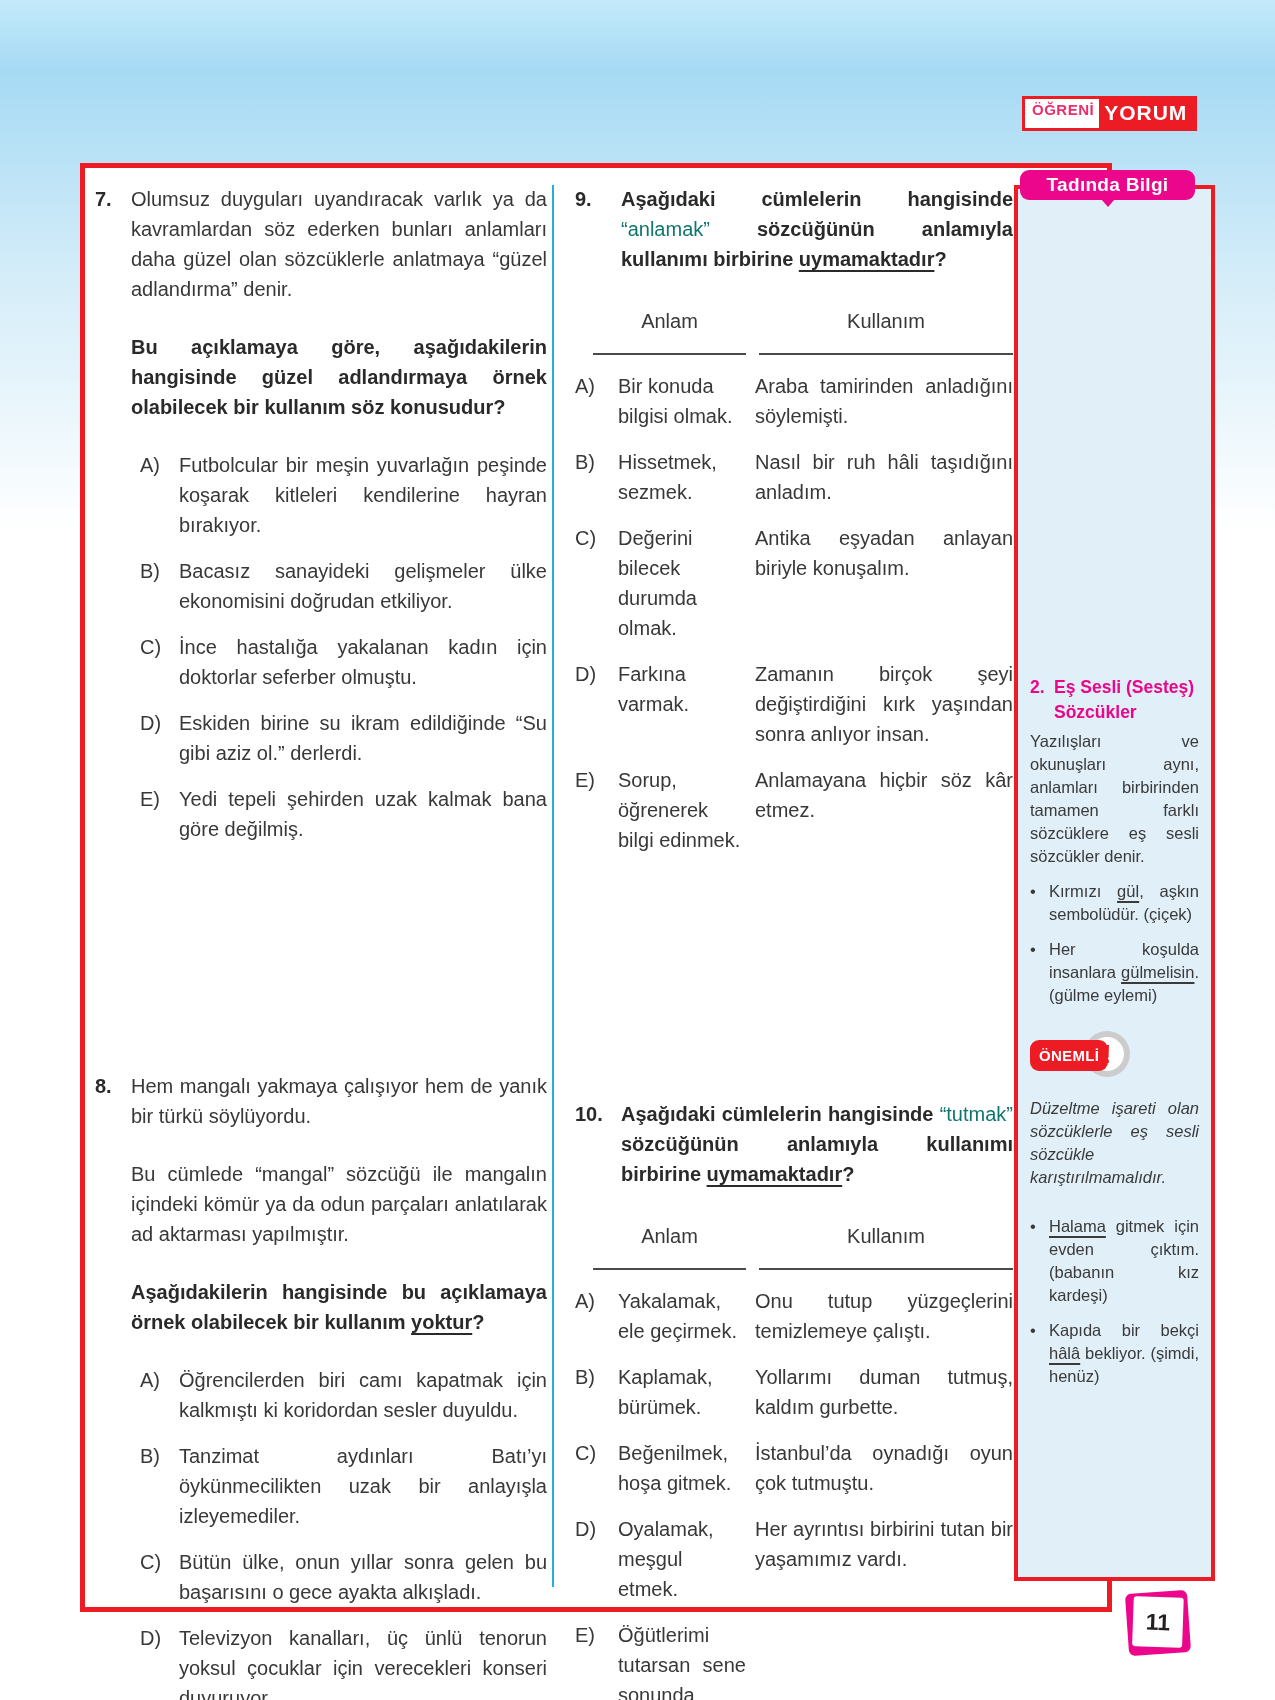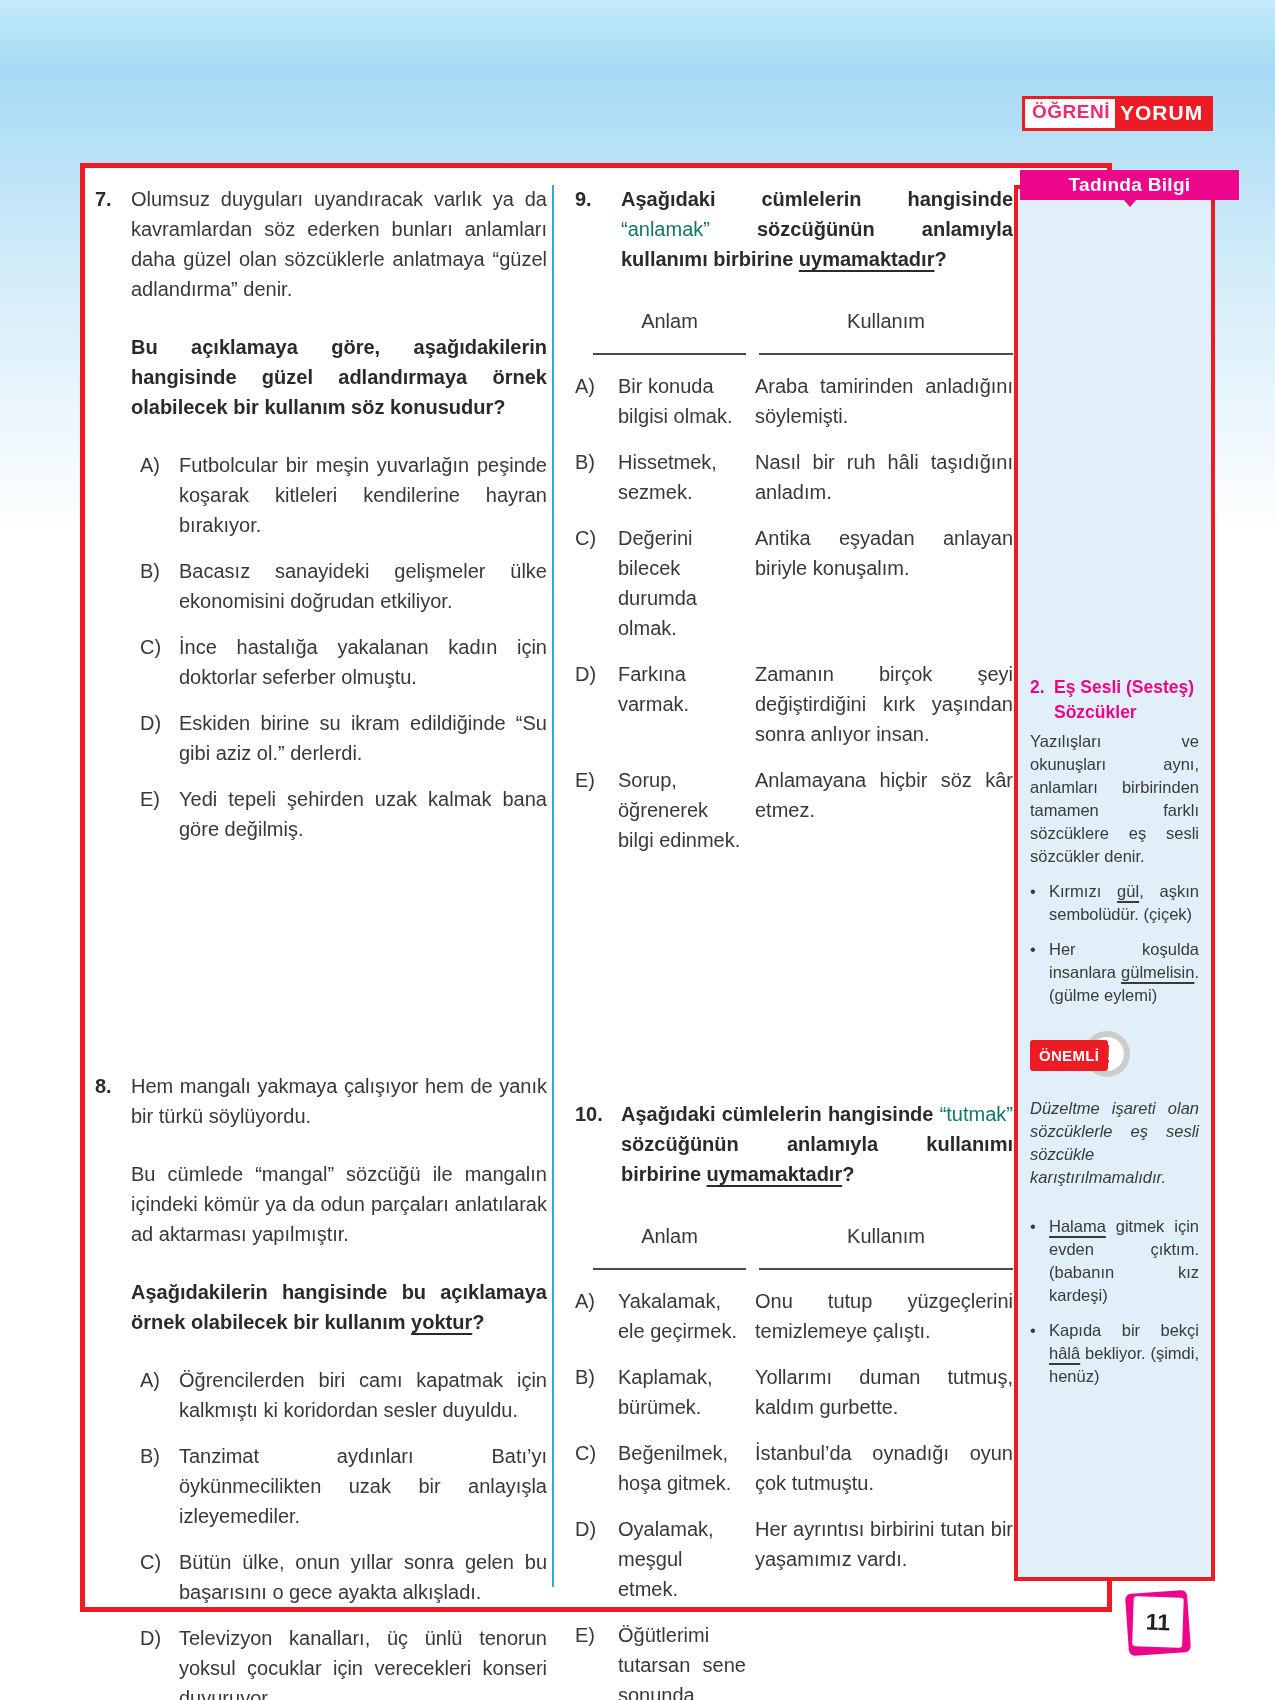--- a/index.html
+++ b/index.html
@@ -17,21 +17,21 @@
     position:absolute; left:0; top:0; width:1275px; height:540px;
     background:linear-gradient(180deg,#c3eafa 0px,#a6daf4 70px,#d5edf9 280px,#ffffff 535px);
   }
 
   
   .logo {
     position:absolute; left:1022px; top:96px; display:flex;
     border:3px solid #ed1c24; background:#ed1c24;
   }
   .logo-left {
-    background:#ffffff; color:#ed2e68; font-weight:bold; font-size:19px;
+    background:#ffffff; color:#ed2e68; font-weight:bold; font-size:15px;
     padding:2px 5px 3px 7px; letter-spacing:0.5px;
   }
   .logo-right {
     background:#ed1c24; color:#ffffff; font-weight:bold; font-size:21px;
     padding:2px 7px 3px 5px; letter-spacing:1px;
   }
 
   
   .main-box {
     position:absolute; left:80px; top:163px; width:1032px; height:1449px;
@@ -71,22 +71,22 @@
   .th2 { grid-column:3;   text-align:center; border-bottom:2px solid #4a4a4a; padding-bottom:5px; margin-left:4px; }
   .tk { text-align:justify; }
 
   
   .sidebar {
     position:absolute; left:1014px; top:185px; width:201px; height:1396px;
     background:#e0eff8; border:4px solid #ed1c24; z-index:3;
     padding:0 12px;
   }
   .sb-badge {
-    position:absolute; left:1020px; top:170px; width:219px; height:30px;
-    background:#ec068c; border-radius:0; z-index:4;
+    position:absolute; left:1020px; top:170px; width:175px; height:30px;
+    background:#ec068c; border-radius:9px; z-index:4;
     display:flex; align-items:center; justify-content:center;
     color:#ffffff; font-weight:bold; font-size:19px; letter-spacing:0.3px;
   }
   .sb-badge::after {
     content:""; position:absolute; bottom:-7px; left:50%; transform:translateX(-50%);
     border:7px solid transparent; border-top:8px solid #ec068c; border-bottom:0;
   }
   .sb-inner { font-size:16.5px; line-height:23px; color:#3a3a3a; }
   .sb-heading {
     margin-top:486px; display:flex; color:#ec068c; font-weight:bold;
@@ -104,21 +104,21 @@
   }
   .imp-circle-inner {
     position:absolute; left:6px; top:6px; width:34px; height:34px;
     background:#ffffff; border-radius:50%;
     display:flex; align-items:center; justify-content:center;
     color:#ed1c24; font-weight:bold; font-size:26px;
   }
   .imp-badge {
     position:absolute; left:0; top:9px; background:#ed1c24; color:#ffffff;
     font-weight:bold; font-size:15px; letter-spacing:0.3px;
-    padding:4px 9px; border-radius:3px;
+    padding:4px 9px; border-radius:9px;
   }
   .sb-note { margin-top:18px; font-style:italic; text-align:justify; }
   .sb-note-bullets .sb-bullet:first-child { margin-top:26px; }
 
   
   .page-badge {
     position:absolute; left:1127px; top:1592px; width:62px; height:62px;
     background:#ec068c; border-radius:6px; transform:rotate(-4deg); z-index:5;
   }
   .page-badge-inner {

